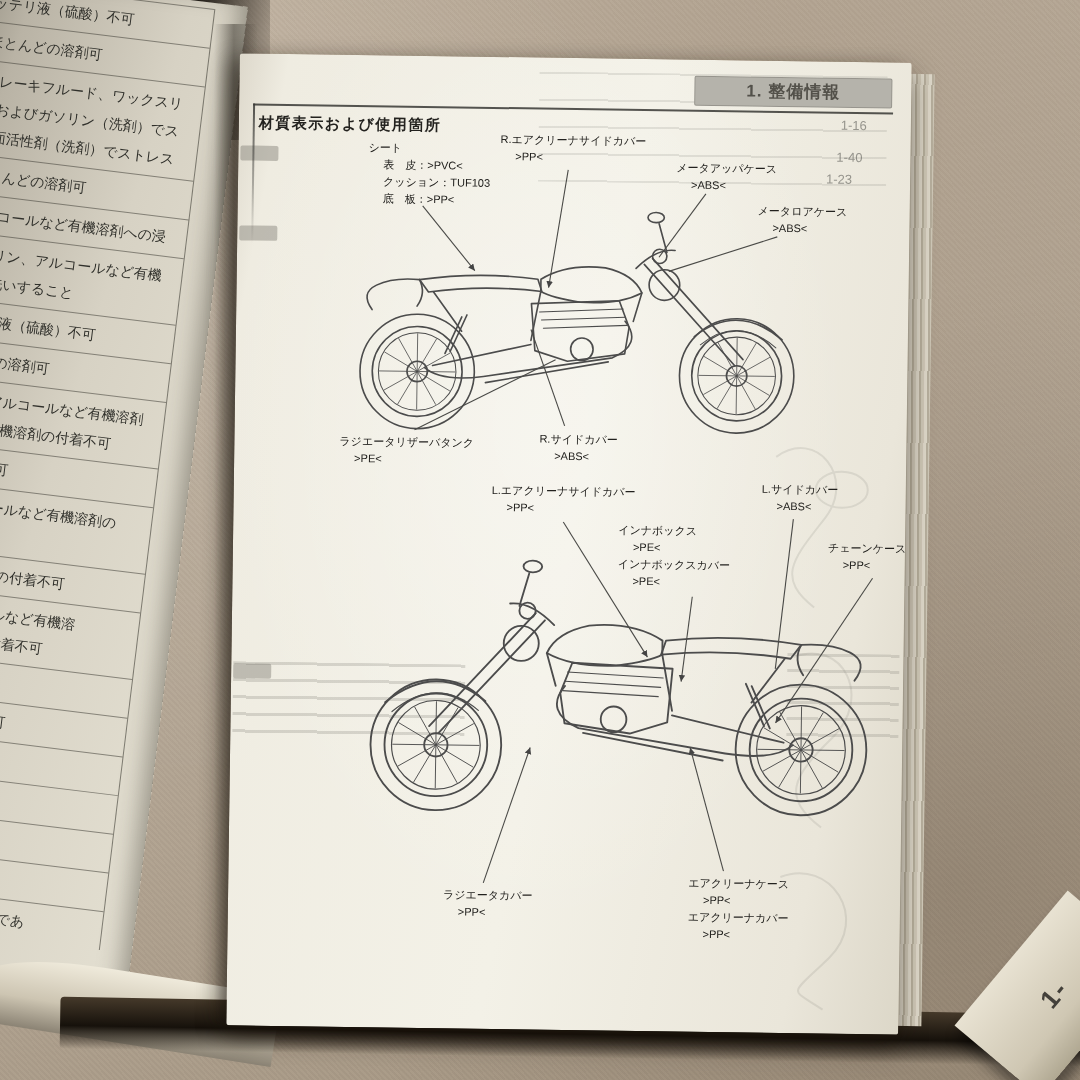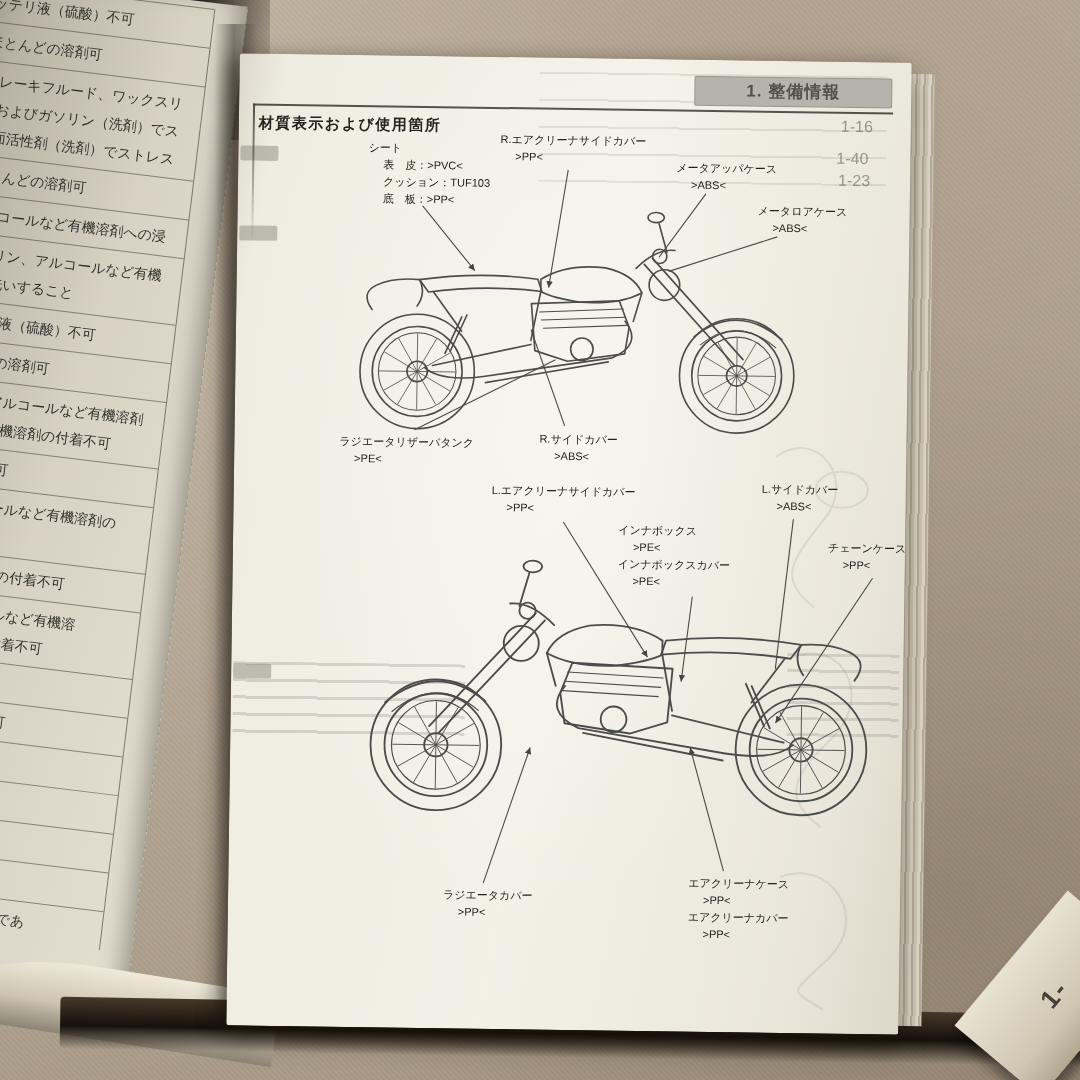--- a/index.html
+++ b/index.html
@@ -49,21 +49,21 @@
   .rp *{position:absolute;}
   .section-header{left:455px;top:16px;width:198px;height:30px;line-height:30px;text-align:center;
     background:#b5b3ab;color:#53514a;font-weight:bold;font-size:17px;letter-spacing:1px;border-radius:2px;
     box-shadow:inset 0 0 0 1px rgba(95,93,86,.35);}
   .frame-top{left:14px;top:50px;width:640px;height:2px;background:rgba(55,55,52,.85);}
   .frame-left{left:14px;top:50px;width:2px;height:140px;background:linear-gradient(180deg,rgba(55,55,52,.85),rgba(55,55,52,0));}
   .fig-title{left:20px;top:60px;font-size:15px;font-weight:bold;letter-spacing:1.5px;color:#23221f;}
   
   .ghost-table{left:300px;top:14px;width:348px;height:110px;opacity:.8;
     background:repeating-linear-gradient(180deg,rgba(112,112,106,.20) 0 2px,transparent 2px 27px);}
-  .ghost-ref{font-size:16px;color:rgba(92,92,86,.6);}
+  .ghost-ref{font-size:13px;color:rgba(92,92,86,.6);}
   .ghost-chip{width:38px;height:15px;background:rgba(128,126,118,.45);border-radius:2px;}
   .ghost-par{left:2px;top:608px;width:232px;height:78px;
     background:repeating-linear-gradient(180deg,rgba(118,116,108,.24) 0 3px,transparent 3px 17px);}
   .ghost-par2{left:556px;top:592px;width:112px;height:86px;
     background:repeating-linear-gradient(180deg,rgba(118,116,108,.22) 0 3px,transparent 3px 16px);}
   .ghost-sketch{left:512px;top:356px;width:158px;height:600px;opacity:.14;}
   
   .bike-top{left:95px;top:140px;width:490px;height:245px;}
   .bike-bottom{left:110px;top:488px;width:560px;height:280px;}
   .leaders{left:0;top:0;width:672px;height:972px;pointer-events:none;}
@@ -189,21 +189,21 @@
   <div class="bl-stack"></div>
   <div class="gutter-shadow"></div>
   <div class="bottom-band"></div>
   <div class="fore-edge"></div>
 
   <div class="rp">
 
     <div class="ghost-table"></div>
     <span class="ghost-ref" style="left:602px;top:56px">1-16</span>
     <span class="ghost-ref" style="left:598px;top:88px">1-40</span>
-    <span class="ghost-ref" style="left:600px;top:110px">1-23</span>
+    <span class="ghost-ref" style="left:588px;top:110px">1-23</span>
     <div class="ghost-chip" style="left:2px;top:92px"></div>
     <div class="ghost-chip" style="left:2px;top:172px"></div>
     <div class="ghost-chip" style="left:2px;top:610px"></div>
     <div class="ghost-par"></div>
     <div class="ghost-par2"></div>
     <svg class="ghost-sketch" viewBox="0 0 158 600">
       <g fill="none" stroke="#6b6b64" stroke-width="2">
         <path d="M30 40 C70 10 110 60 80 100 S30 160 70 190"></path>
         <ellipse cx="96" cy="72" rx="26" ry="18"></ellipse>
         <path d="M50 240 C100 220 130 280 90 320 S40 380 80 410"></path>

